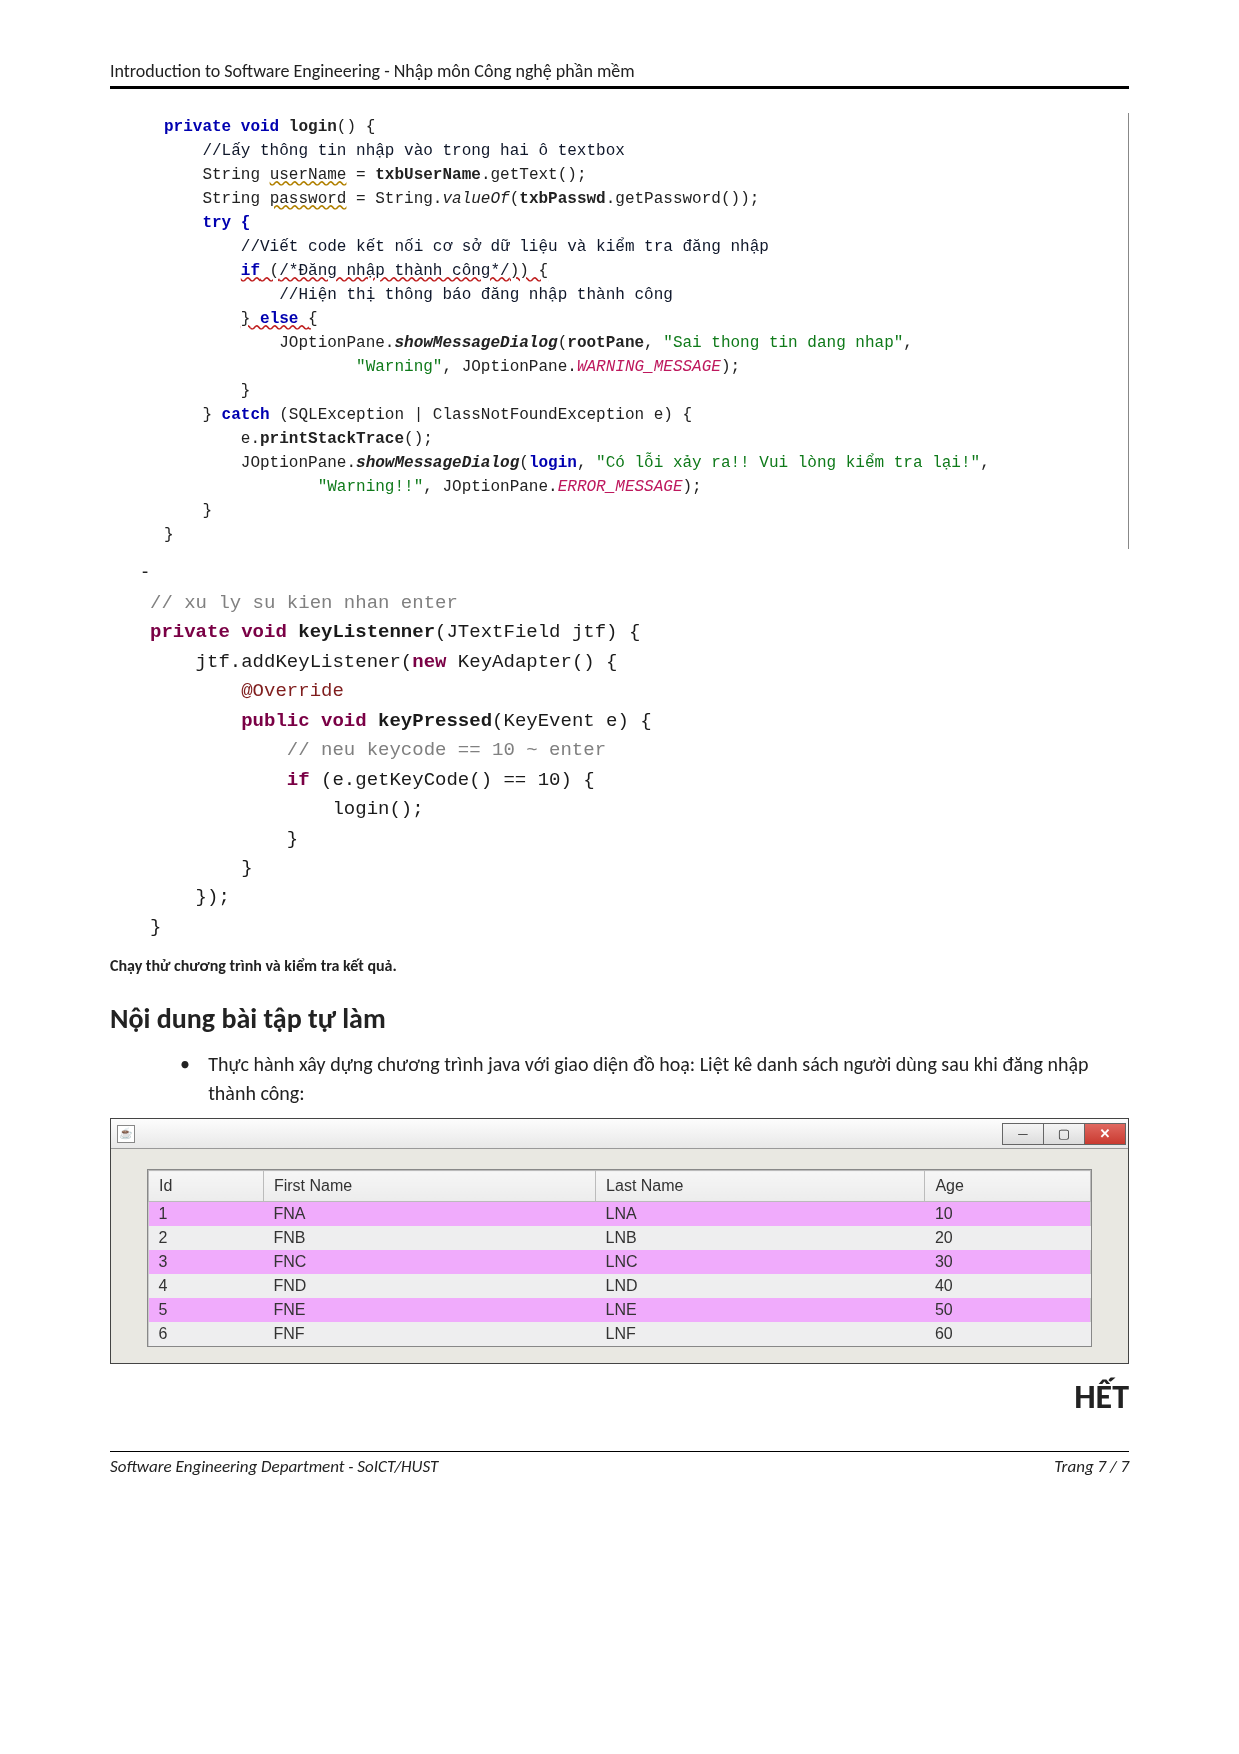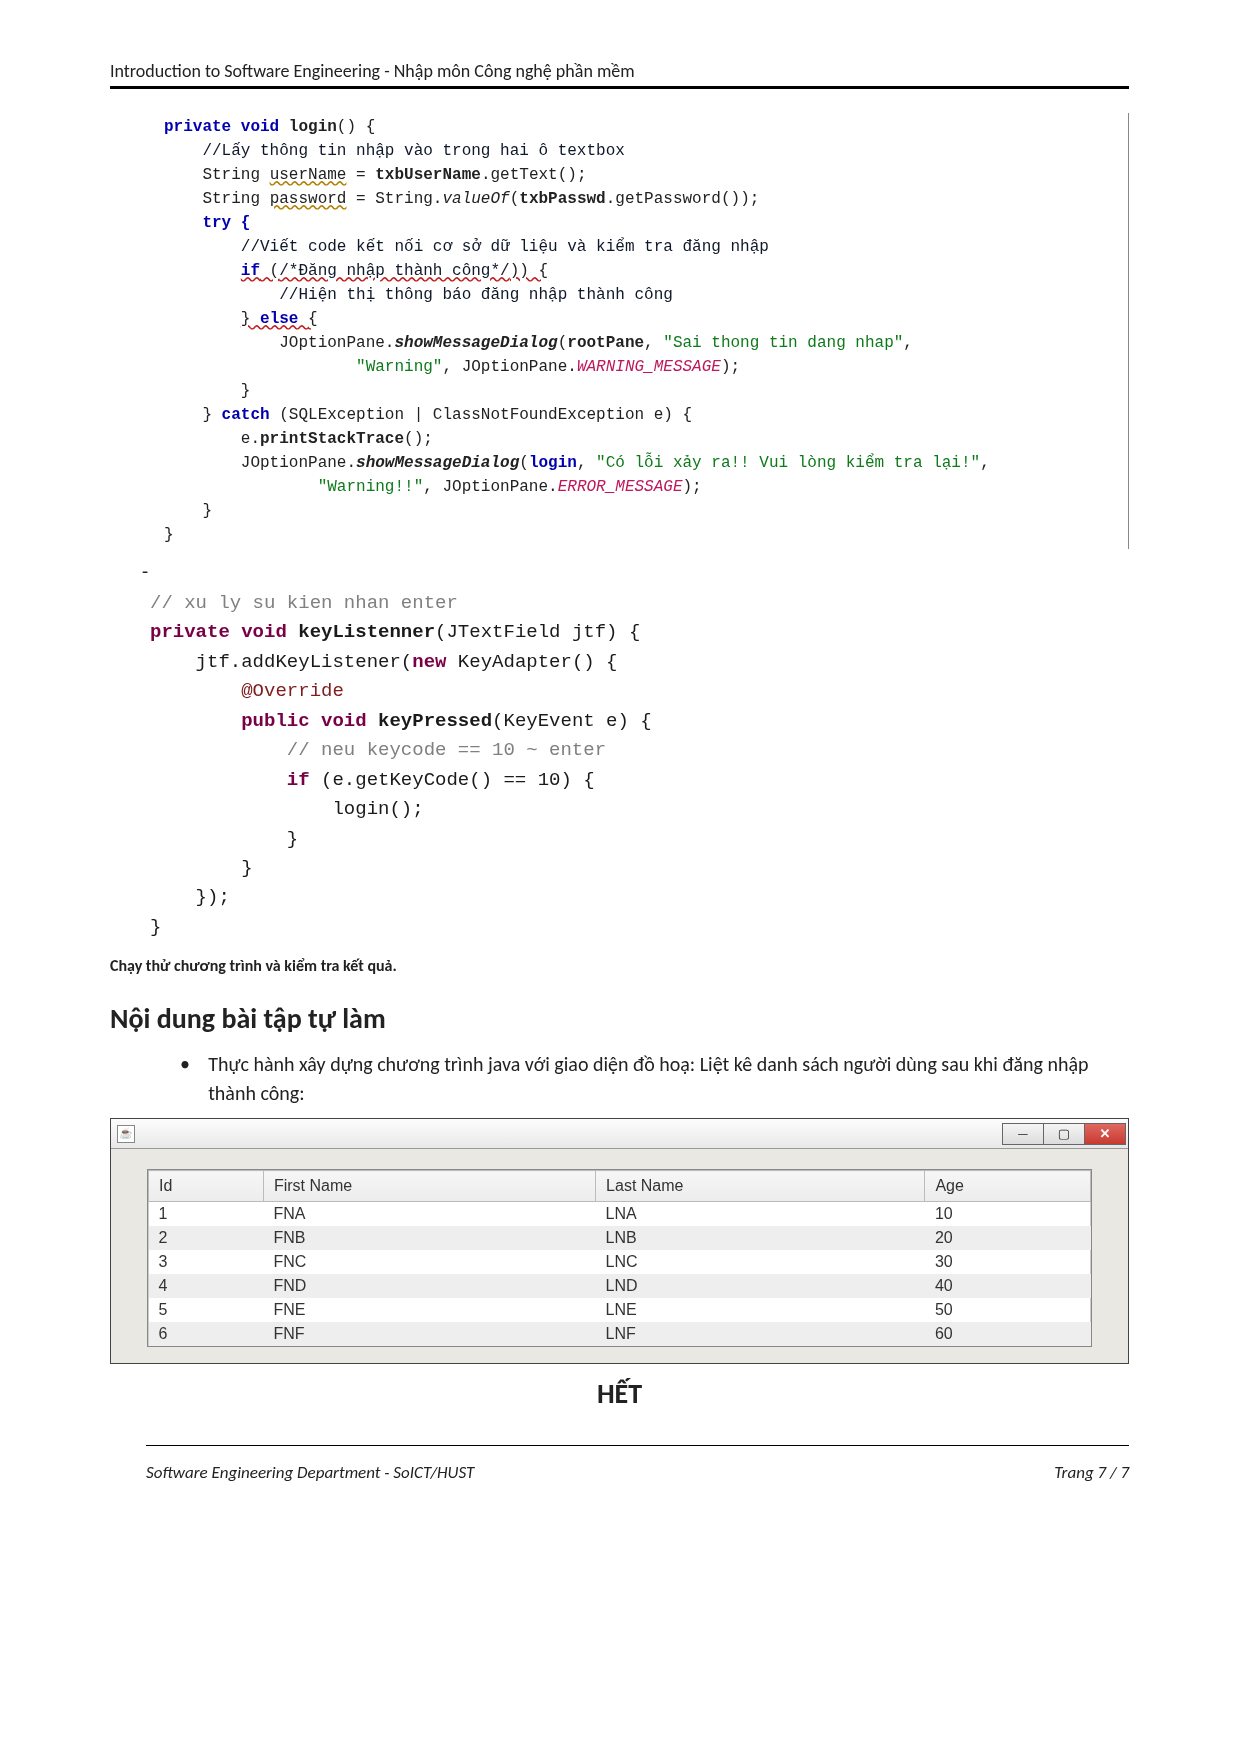--- a/index.html
+++ b/index.html
@@ -97,21 +97,21 @@
     width: 42px; height: 22px;
     border: 1px solid #666;
     display: inline-flex;
     align-items: center; justify-content: center;
     font-size: 13px;
     margin-left: -1px;
     background: linear-gradient(#f5f5f5,#dcdcdc);
   }
   .win-btn.close { background: linear-gradient(#e06860,#c93a30); color:#fff; font-weight: bold; }
   .table-wrap {
-    background: #ffffff;
+    background: #f0abfc;
     border: 1px solid #888;
     margin: 20px 36px 16px 36px;
     box-shadow: 0 0 0 1px #ccc inset;
   }
   table.data {
     width: 100%;
     border-collapse: collapse;
     font-family: Arial, sans-serif;
     font-size: 16px;
     color: #333;
@@ -121,34 +121,33 @@
     font-weight: normal;
     background: linear-gradient(#f6f6f6,#ececec);
     border: 1px solid #bbb;
     padding: 6px 10px;
   }
   table.data td {
     padding: 3px 10px;
   }
   table.data tr.alt td { background: #eeeeef; }
   .end {
-    text-align: center;
-    font-size: 28px;
+    text-align: right;
+    font-size: 34px;
     font-weight: bold;
     margin: 8px 0 34px 0;
   }
   .footer {
     display: flex;
     justify-content: space-between;
     font-size: 17px;
     font-style: italic;
     border-top: 1px solid #000;
-    padding-top: 16px;
+    padding-top: 4px;
     margin-top: 18px;
-    margin-left: 36px;
   }
 </style>
 </head>
 <body>
 
 <div class="header-line">Introduction to Software Engineering - Nhập môn Công nghệ phần mềm</div>
 
 <div class="code-block1"><span class="kw">private void </span><span class="bold">login</span><span>() {</span>
     <span class="cmt">//Lấy thông tin nhập vào trong hai ô textbox</span>
     <span>String </span><span class="und">userName</span><span> = </span><span class="bold">txbUserName</span><span>.getText();</span>

